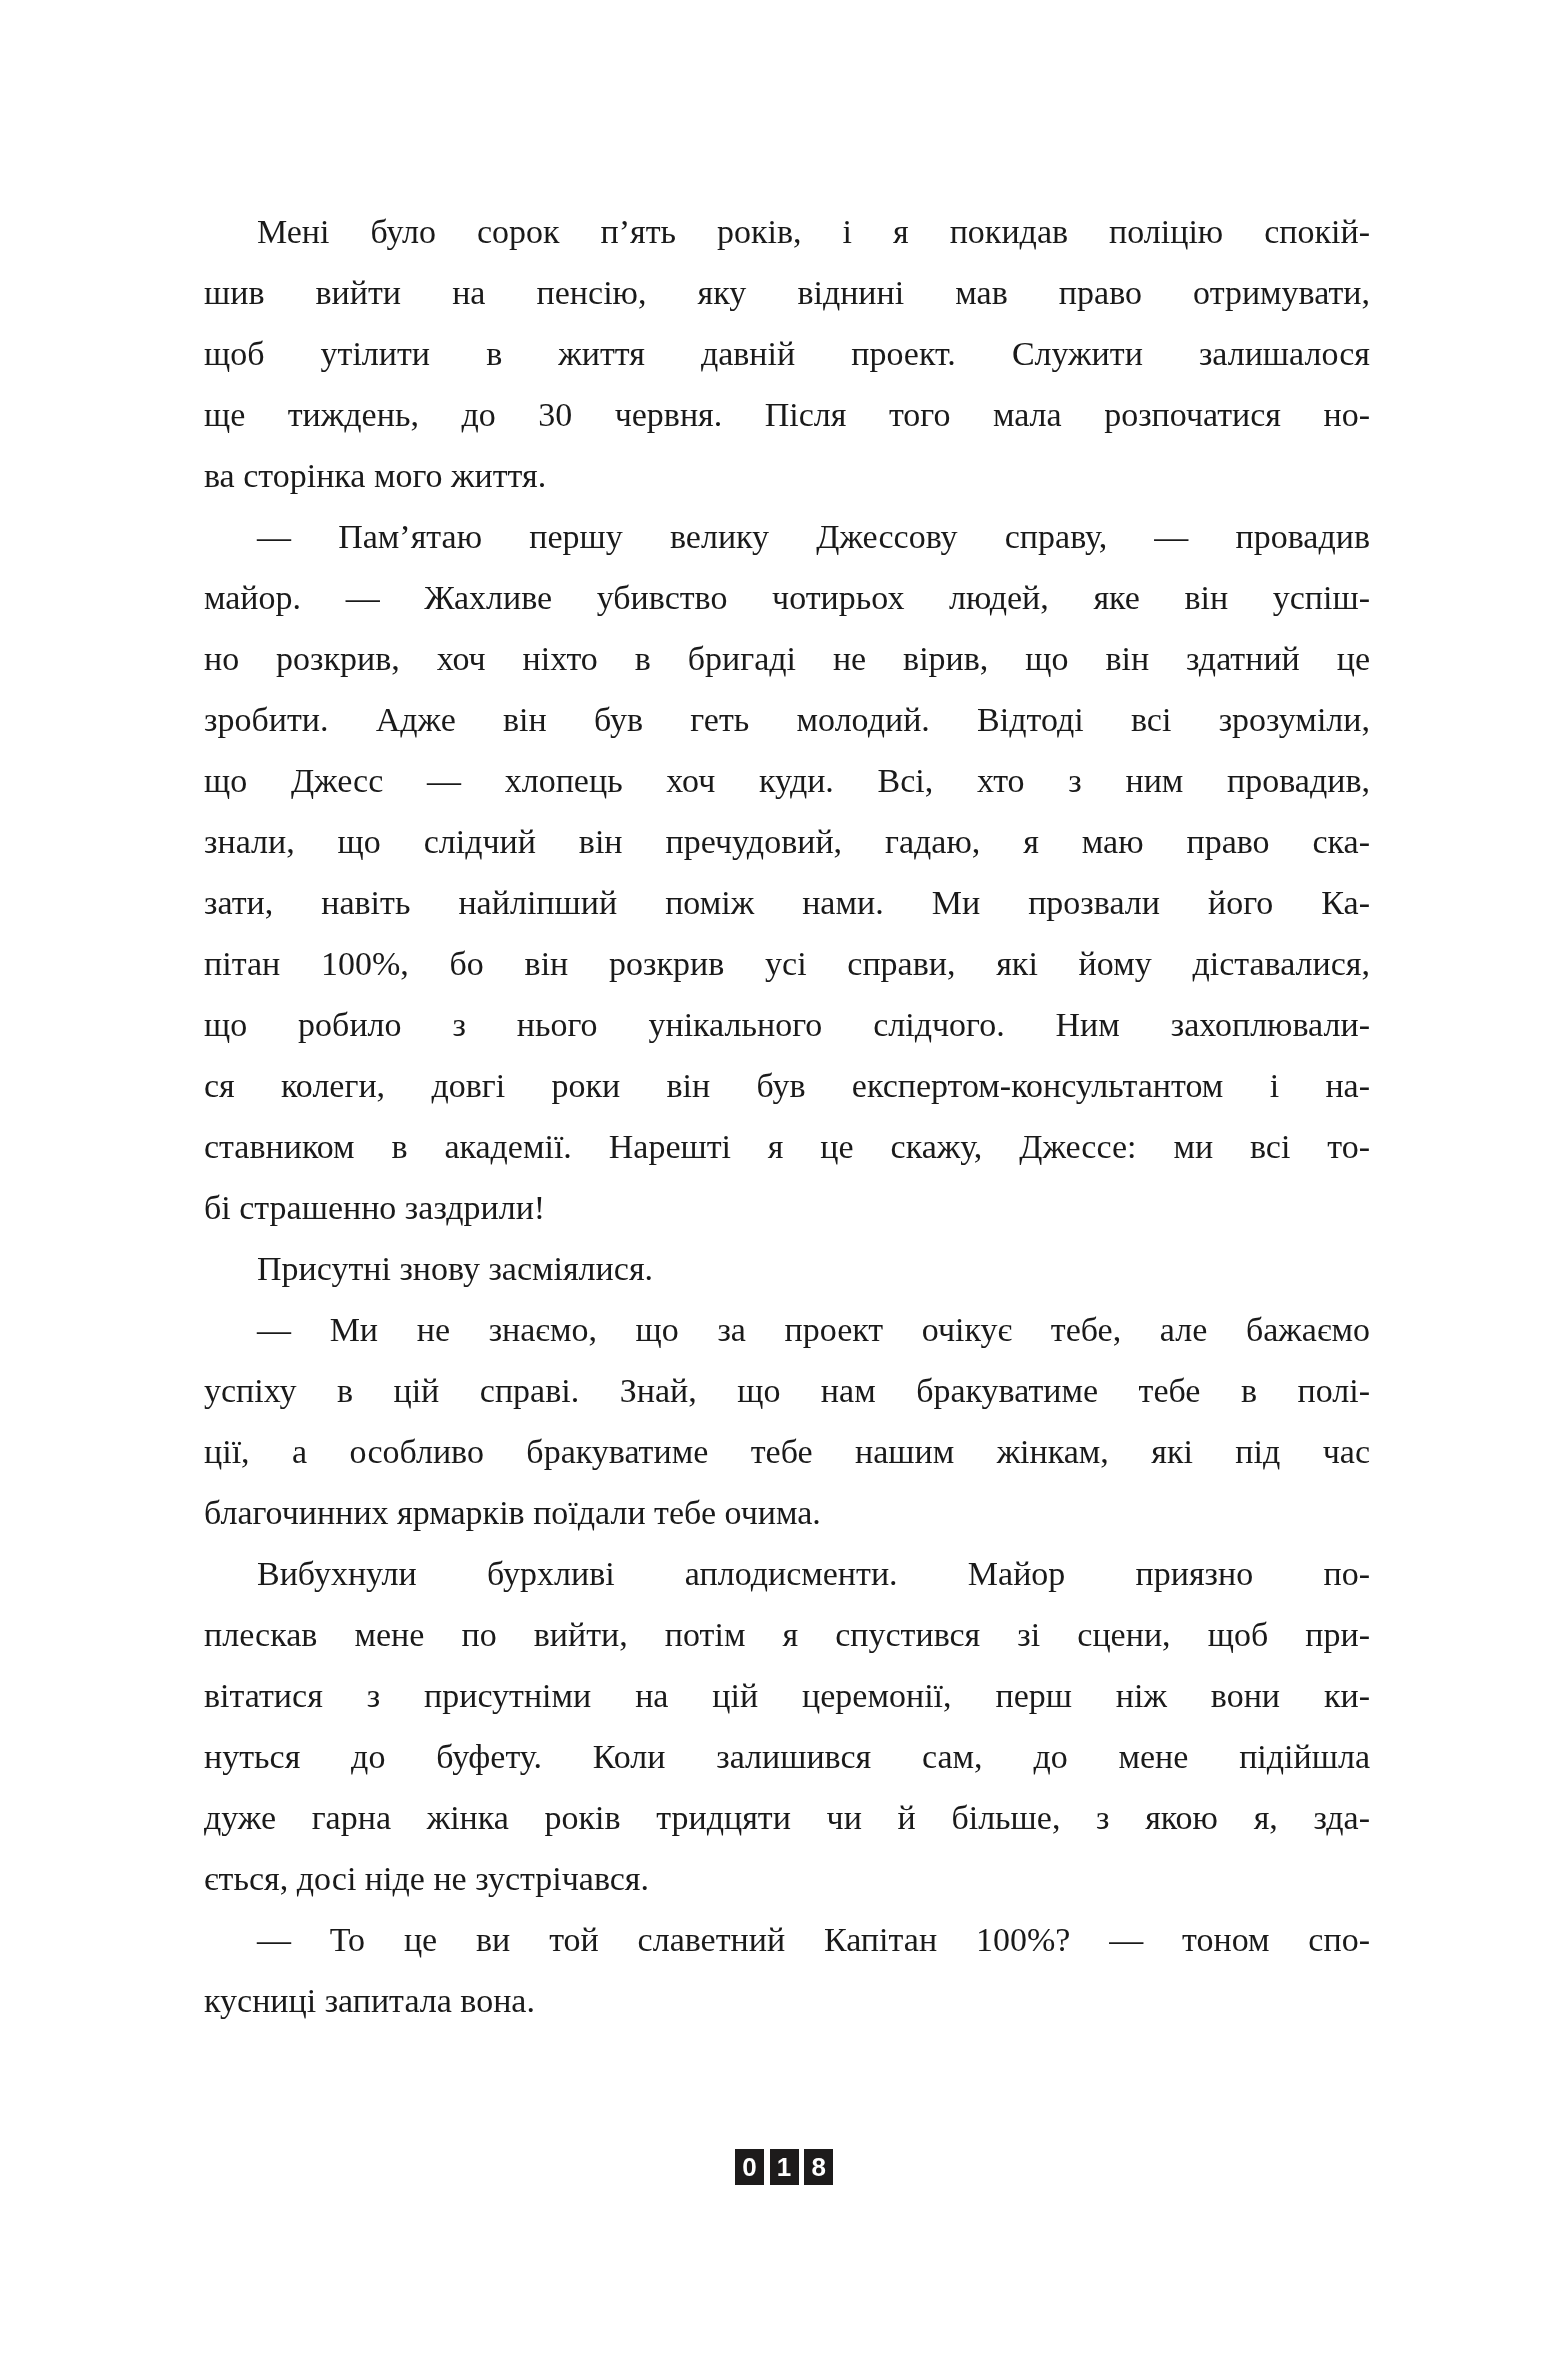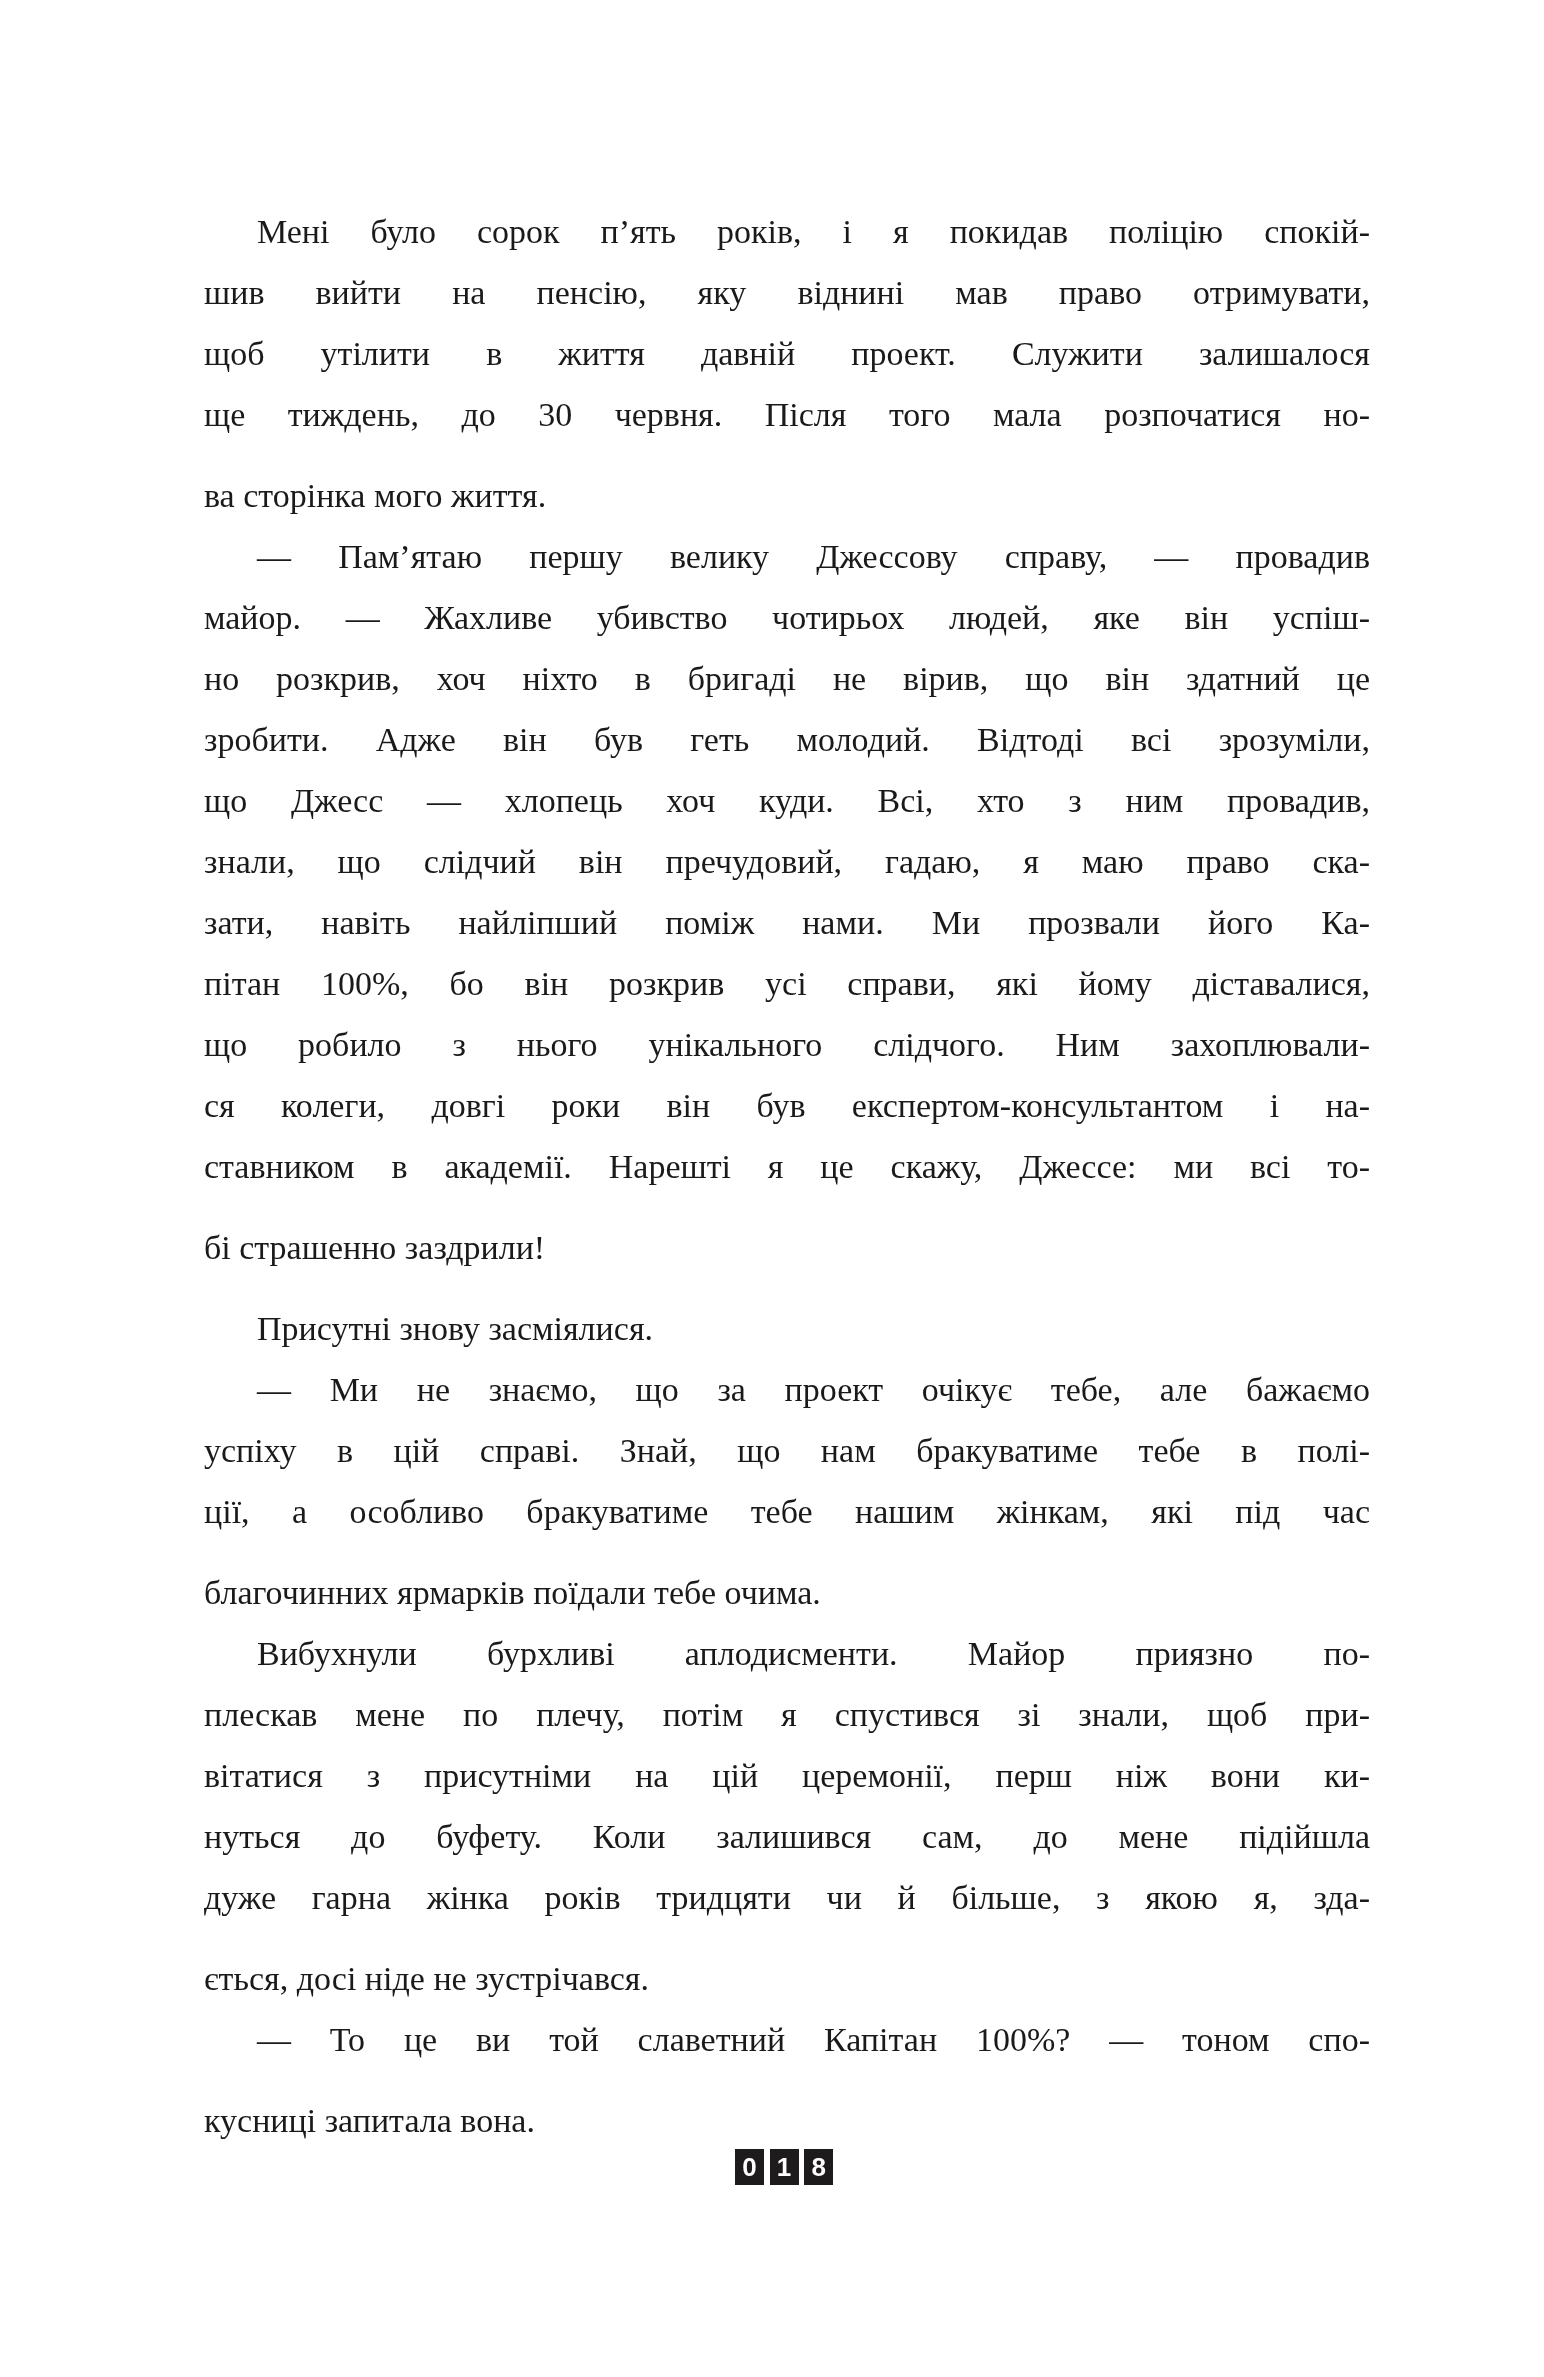--- a/index.html
+++ b/index.html
@@ -24,21 +24,20 @@
     line-height: 61px;
     color: #1a1a1a;
   }
   .para .line {
     text-align: justify;
     text-align-last: justify;
     white-space: nowrap;
   }
   .para .line.last {
     text-align-last: left;
-    margin-top: 20px;
   }
   .para .line.first {
     text-indent: 53px;
   }
   .para .line .it {
   }
   .page-number {
     position: absolute;
     left: 735px;
     top: 2149px;
@@ -88,21 +87,21 @@
         <div class="line first last"><span>Присутні знову засміялися.</span></div>
       </div>
       <div class="para">
         <div class="line first"><span>— Ми не знаємо, що за проект очікує тебе, але бажаємо</span></div>
         <div class="line"><span>успіху в цій справі. Знай, що нам бракуватиме тебе в полі-</span></div>
         <div class="line"><span>ції, а особливо бракуватиме тебе нашим жінкам, які під час</span></div>
         <div class="line last"><span>благочинних ярмарків поїдали тебе очима.</span></div>
       </div>
       <div class="para">
         <div class="line first"><span>Вибухнули бурхливі аплодисменти. Майор приязно по-</span></div>
-        <div class="line"><span>плескав мене по плечу, потім я спустився зі знали, щоб при-</span></div>
+        <div class="line"><span>плескав мене по вийти, потім я спустився зі сцени, щоб при-</span></div>
         <div class="line"><span>вітатися з присутніми на цій церемонії, перш ніж вони ки-</span></div>
         <div class="line"><span>нуться до буфету. Коли залишився сам, до мене підійшла</span></div>
         <div class="line"><span>дуже гарна жінка років тридцяти чи й більше, з якою я, зда-</span></div>
         <div class="line last"><span>ється, досі ніде не зустрічався.</span></div>
       </div>
       <div class="para">
         <div class="line first"><span>— То це ви той славетний </span><span class="it">Капітан 100%?</span><span> — тоном спо-</span></div>
         <div class="line last"><span>кусниці запитала вона.</span></div>
       </div>
     </div>

